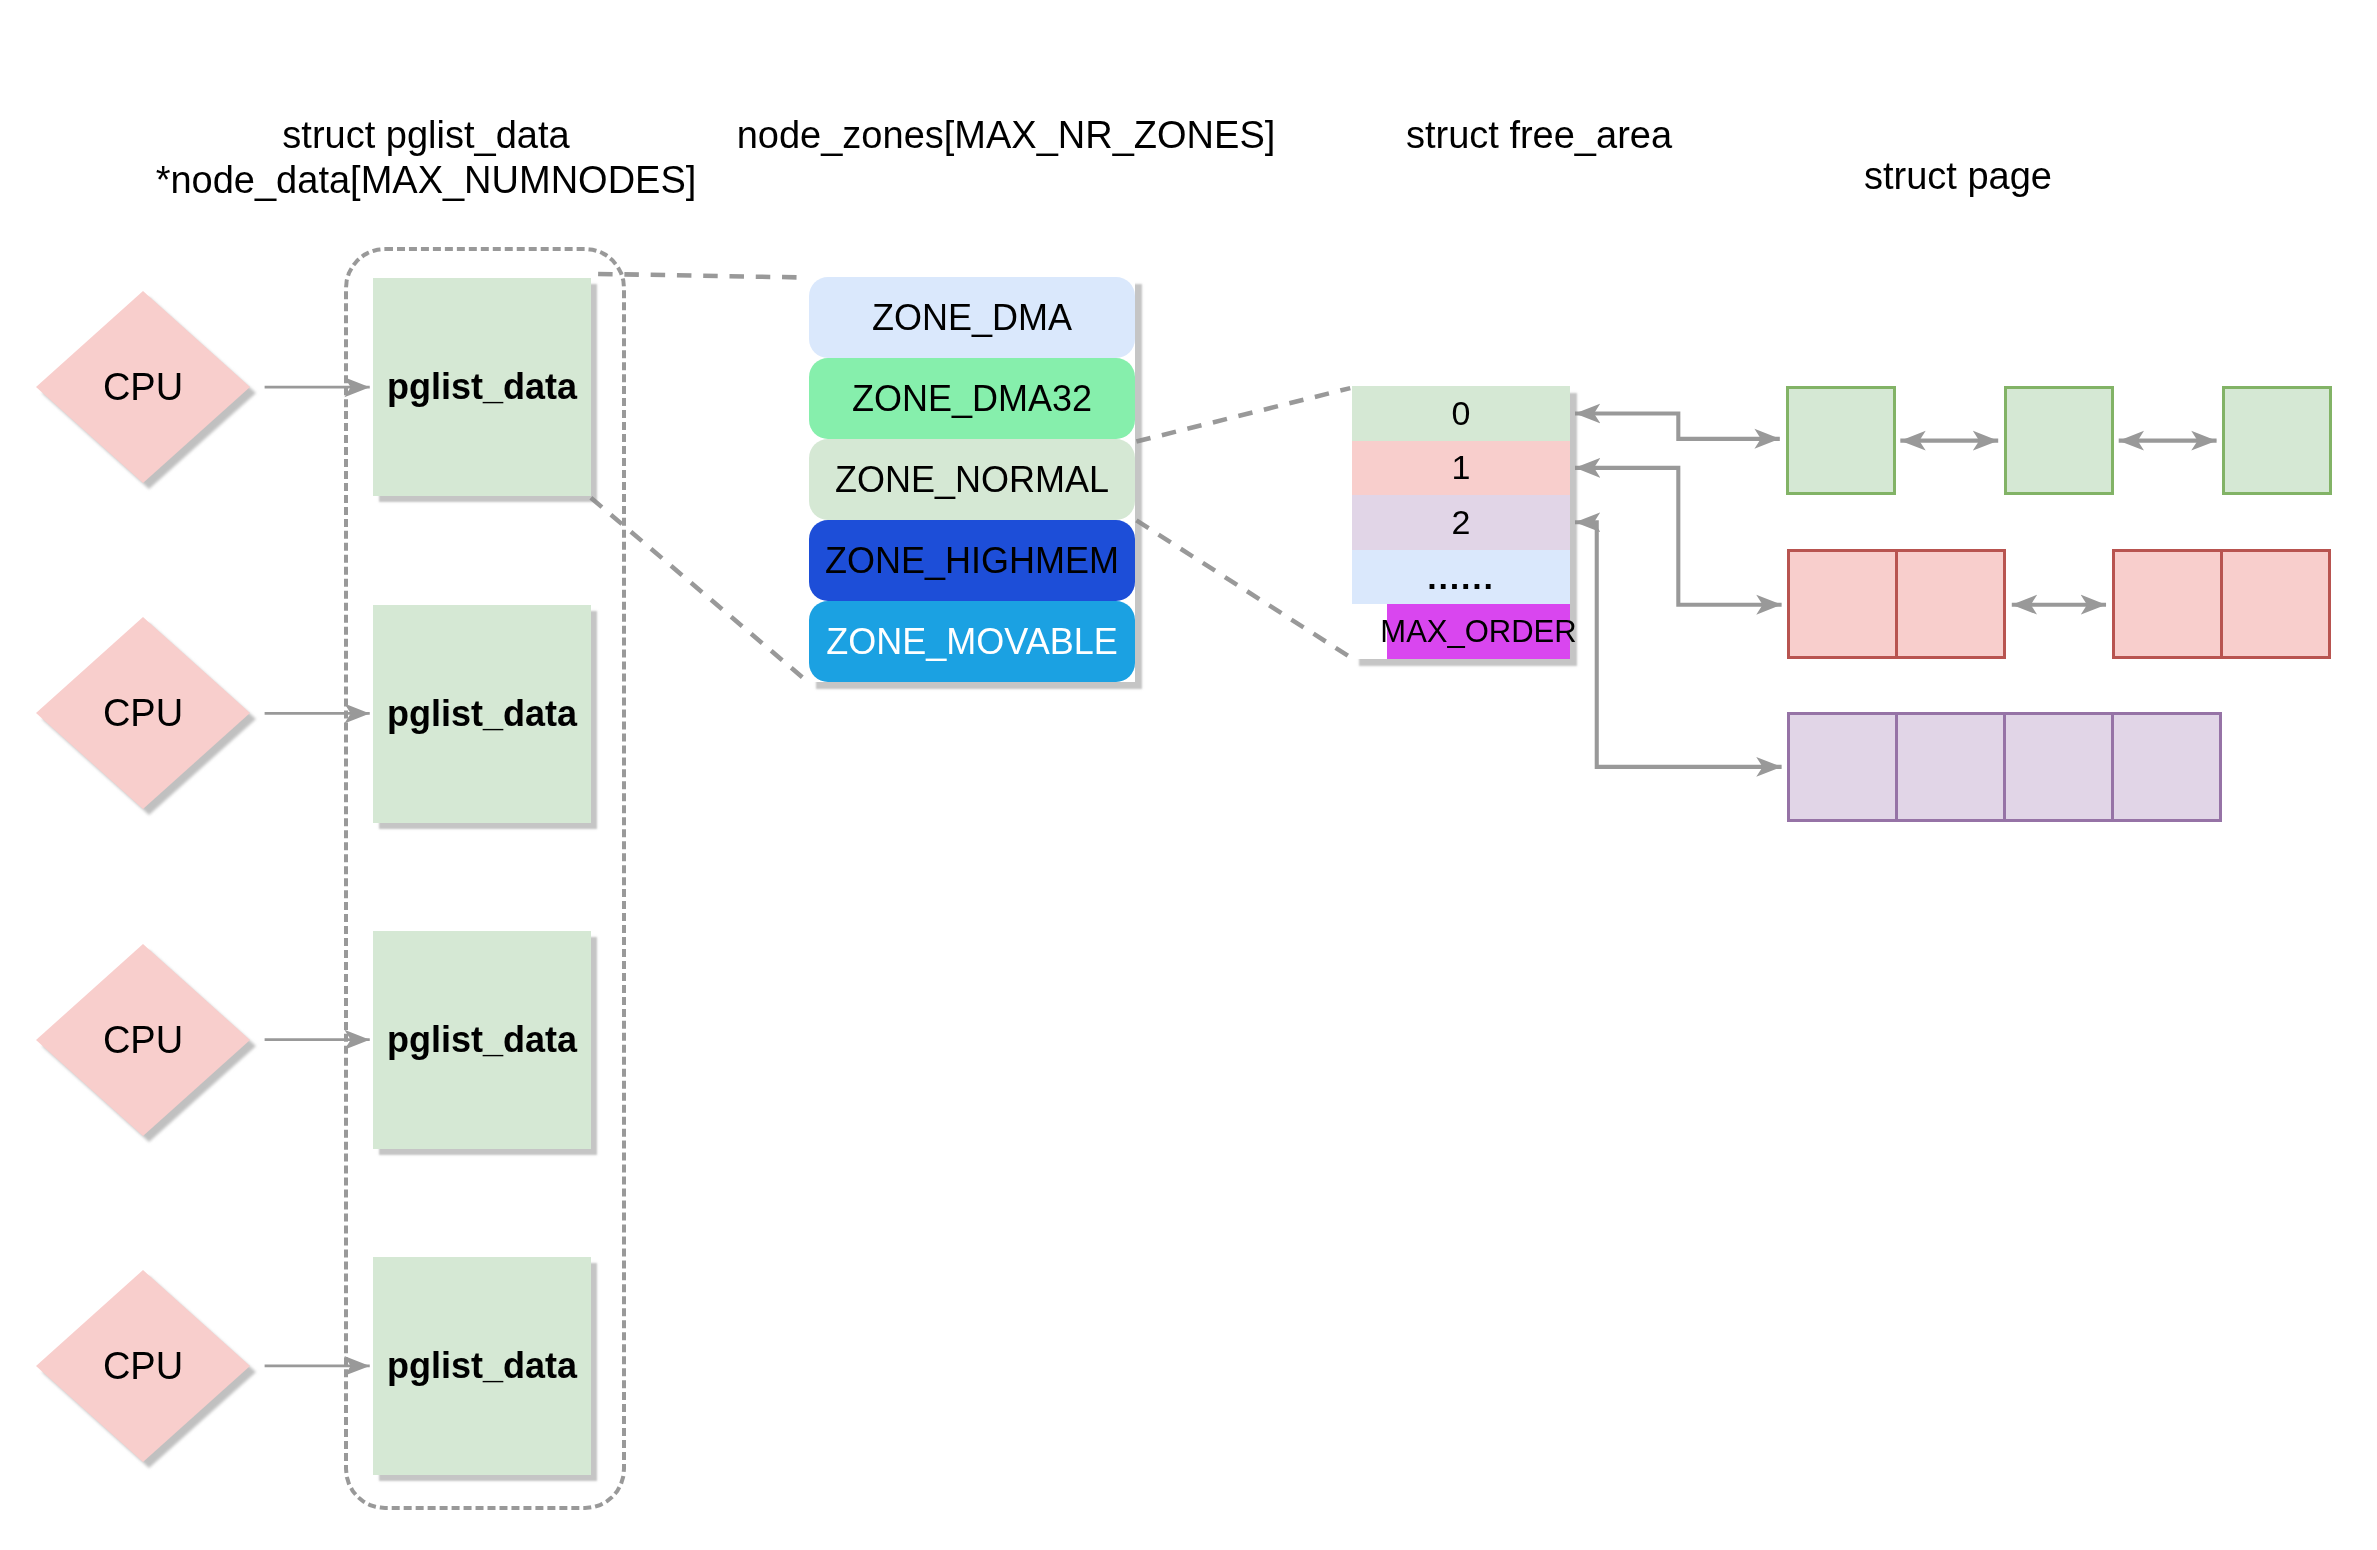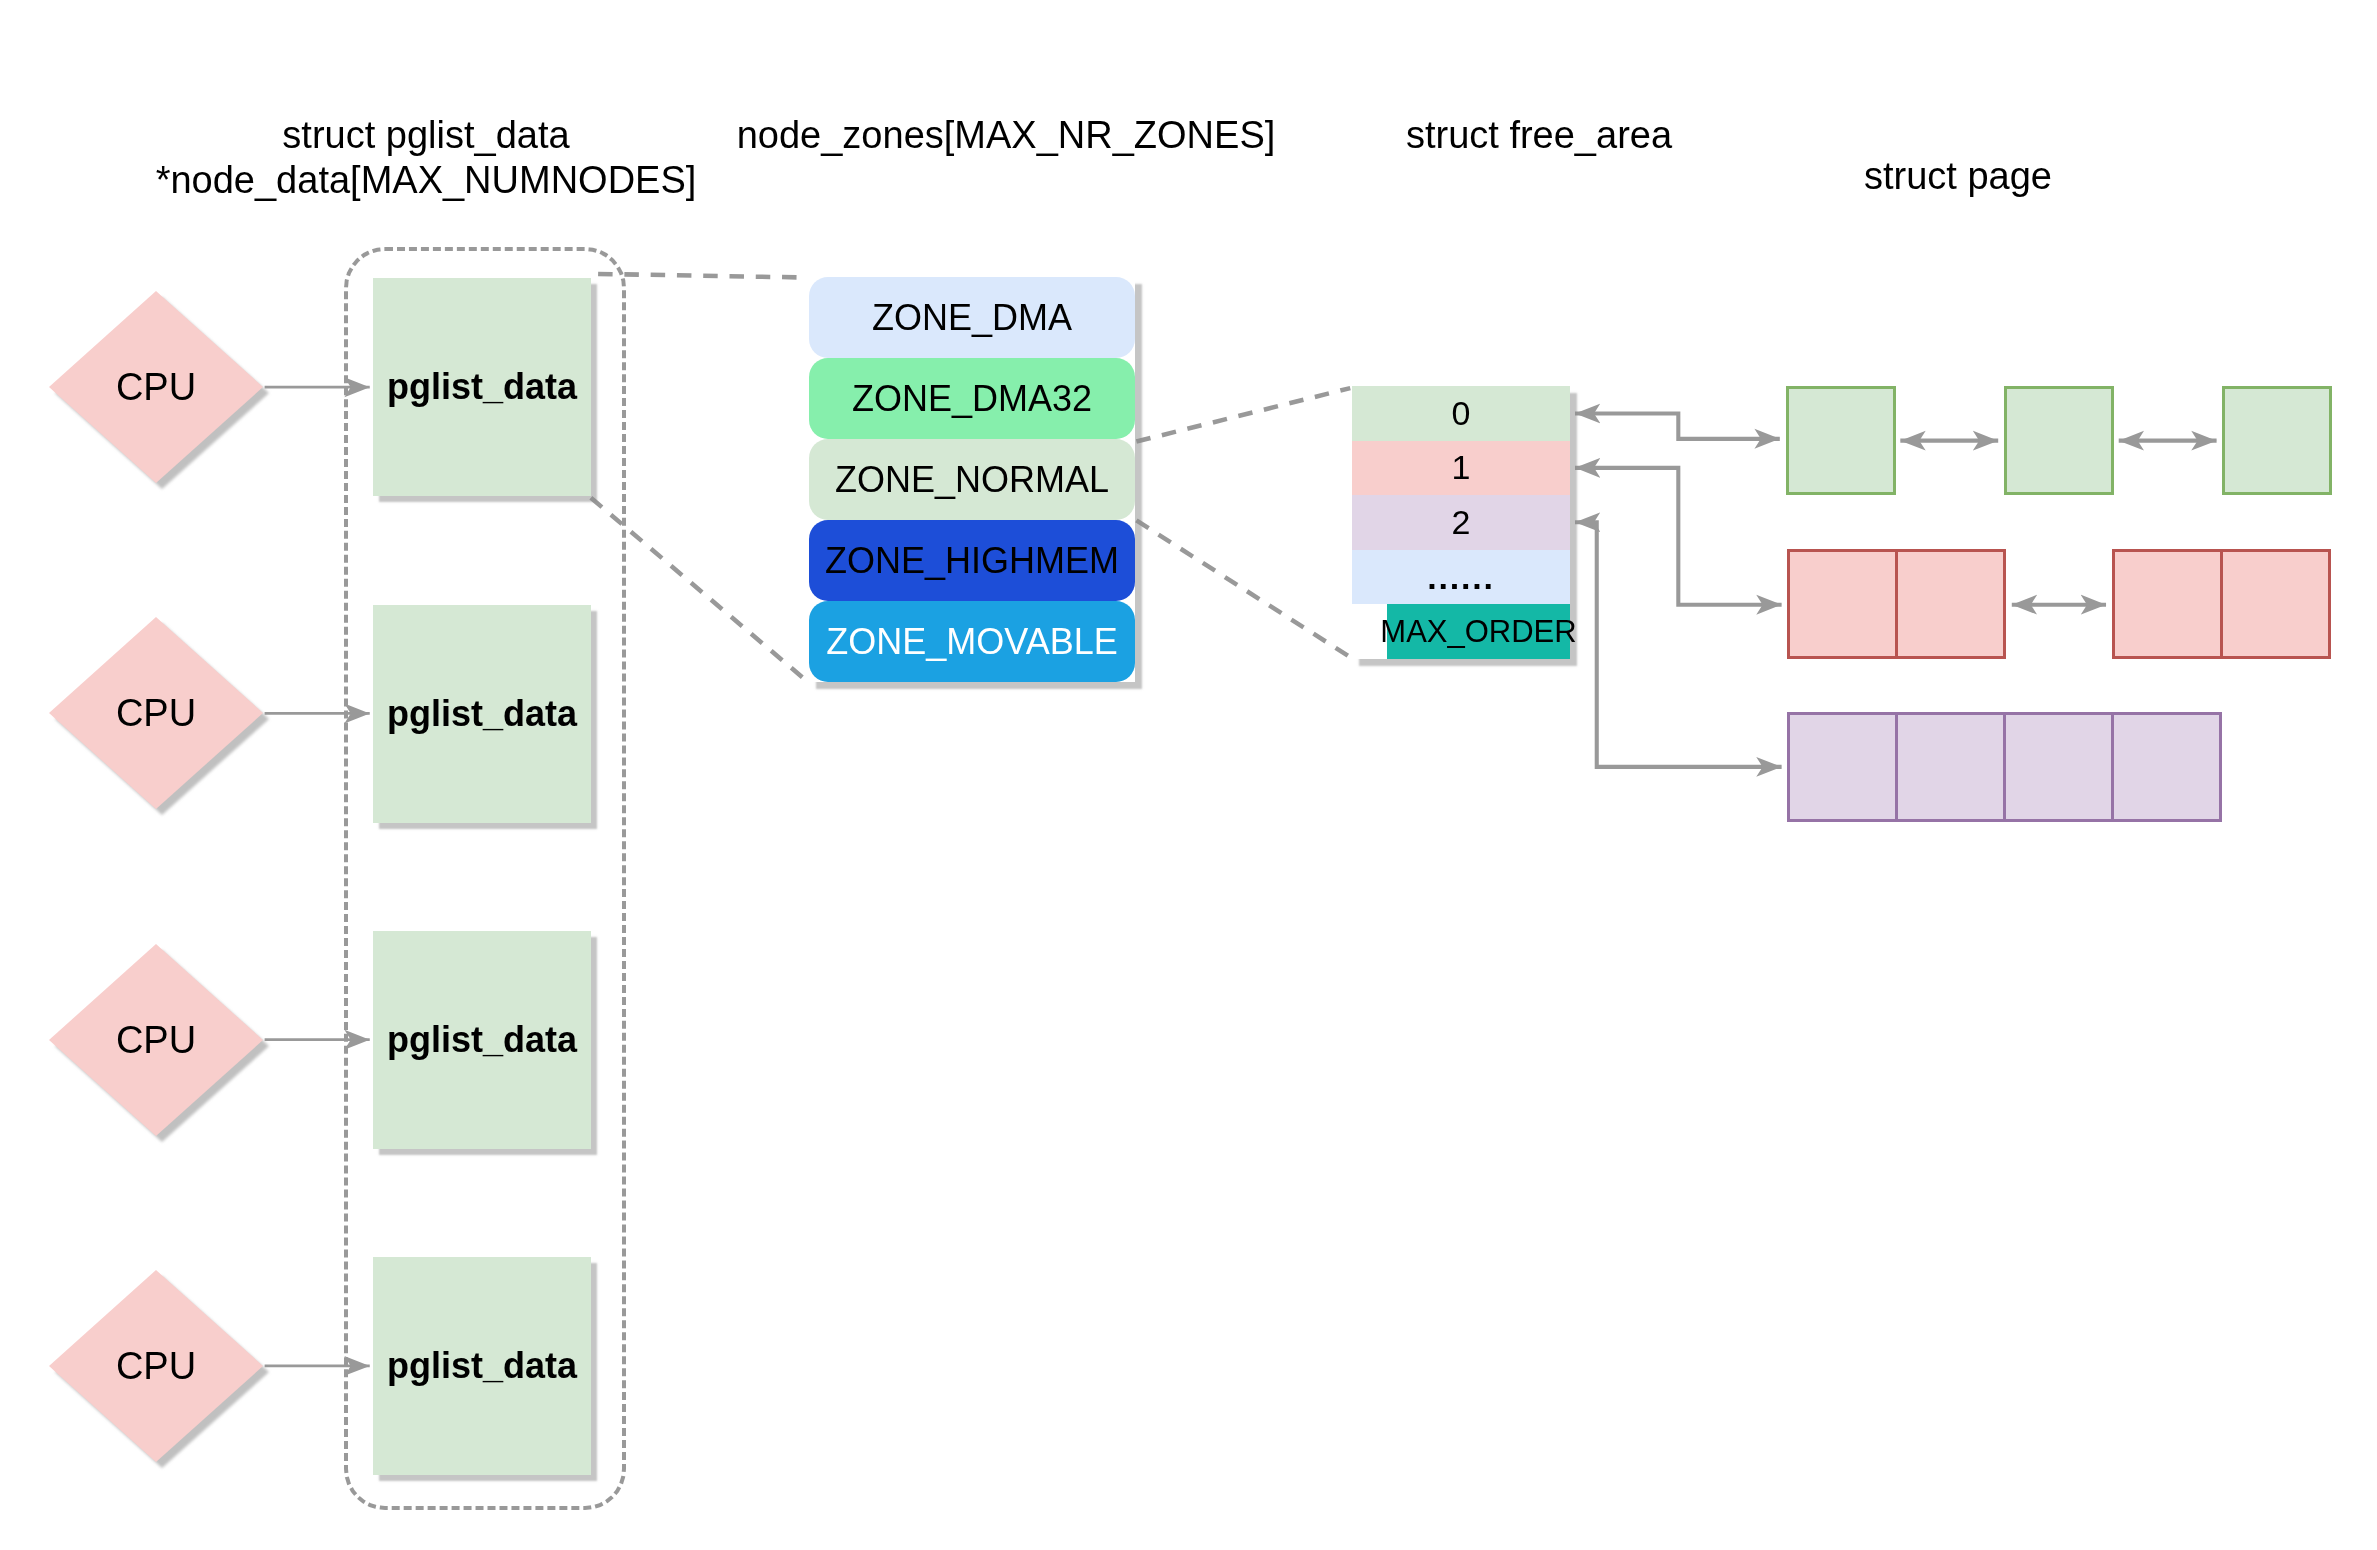--- a/index.html
+++ b/index.html
@@ -6,21 +6,21 @@
   body{font-family:"Liberation Sans","DejaVu Sans",sans-serif;}
   .canvas{position:relative;width:2377px;height:1551px;background:#ffffff;overflow:hidden;}
   .overlay{position:absolute;left:0;top:0;width:2377px;height:1551px;z-index:1;}
 
   .title{position:absolute;z-index:3;text-align:center;font-size:38px;line-height:45px;color:#000;}
   .title .tline{white-space:nowrap;}
 
   .dashed-container{position:absolute;left:344px;top:247px;width:274px;height:1255px;
     border:4.5px dashed #999999;border-radius:41px;z-index:2;}
 
-  .diamond{position:absolute;left:49px;width:214px;height:192px;z-index:3;
+  .diamond{position:absolute;left:36px;width:214px;height:192px;z-index:3;
     filter:drop-shadow(6.3px 6.3px 1.8px rgba(140,140,140,0.55));}
   .diamond .shape{width:100%;height:100%;clip-path:polygon(50% 0,100% 50%,50% 100%,0 50%);
     display:flex;align-items:center;justify-content:center;font-size:38px;color:#000;}
 
   .pglist-box{position:absolute;left:373px;width:218px;height:218px;z-index:3;
     display:flex;align-items:center;justify-content:center;font-size:36px;color:#000;
     box-shadow:6.3px 6.3px 1.8px rgba(140,140,140,0.5);font-weight:bold;}
 
   .stack{position:absolute;z-index:3;display:flex;flex-direction:column;
     box-shadow:7.3px 7.3px 1.8px rgba(140,140,140,0.5);}
@@ -148,21 +148,21 @@
     </div>
     <div class="free-row" style="background-color: rgb(248, 206, 204);">
       <span>1</span>
     </div>
     <div class="free-row" style="background-color: rgb(225, 213, 231);">
       <span>2</span>
     </div>
     <div class="free-row dots" style="background-color: rgb(218, 232, 252);">
       <span>......</span>
     </div>
-    <div class="free-row small" style="background-color: #14b8a6; margin-left: 35px;">
+    <div class="free-row small" style="background-color: #d946ef; margin-left: 35px;">
       <span>MAX_ORDER</span>
     </div>
   </div>
 
   <div class="page-box g-border" style="left: 1786px; top: 386px; width: 110px; height: 109px; background-color: rgb(213, 232, 212);"></div>
   <div class="page-box g-border" style="left: 2004px; top: 386px; width: 110px; height: 109px; background-color: rgb(213, 232, 212);"></div>
   <div class="page-box g-border" style="left: 2222px; top: 386px; width: 110px; height: 109px; background-color: rgb(213, 232, 212);"></div>
 
   <div class="page-box r-border" style="left:1787px;top:549px;width:219px;height:110px;">
     <div class="pages">

